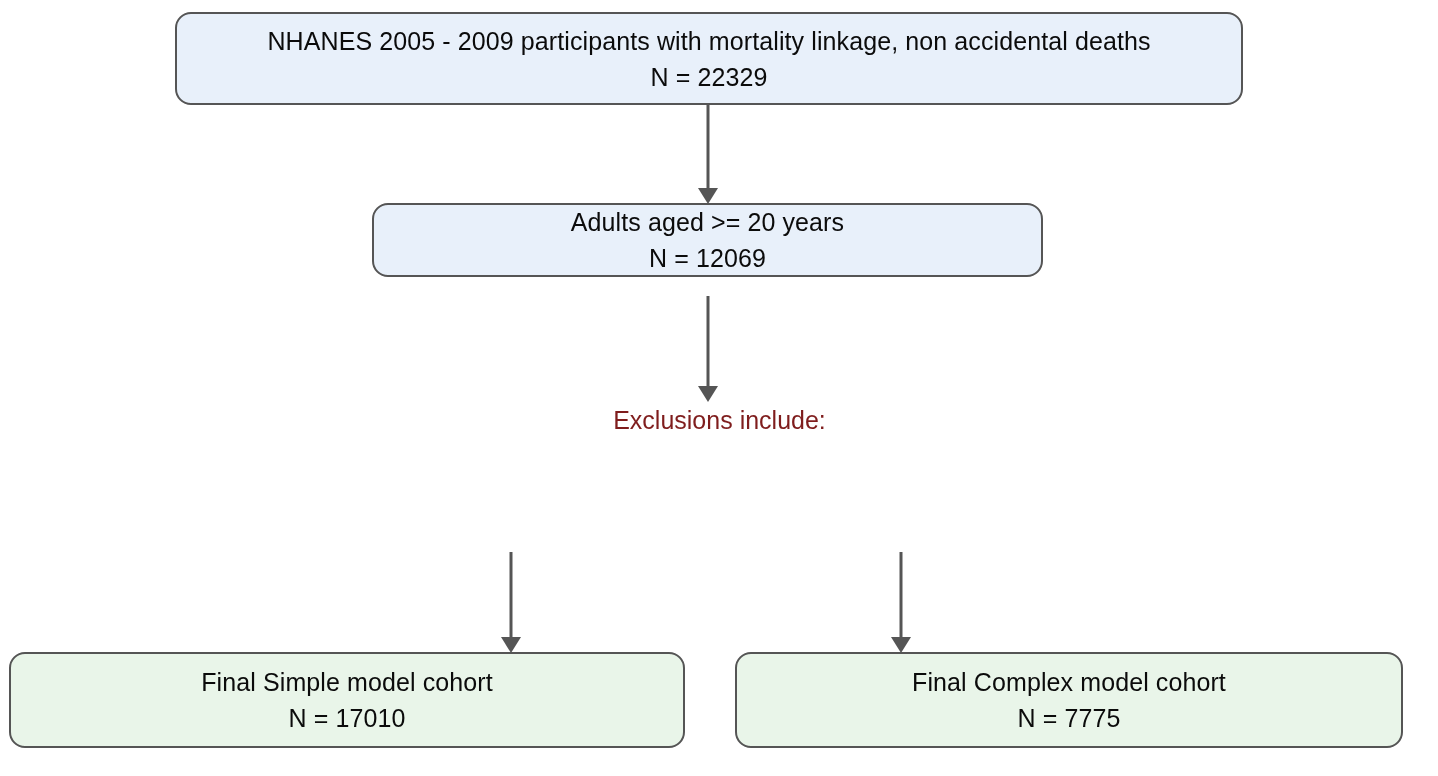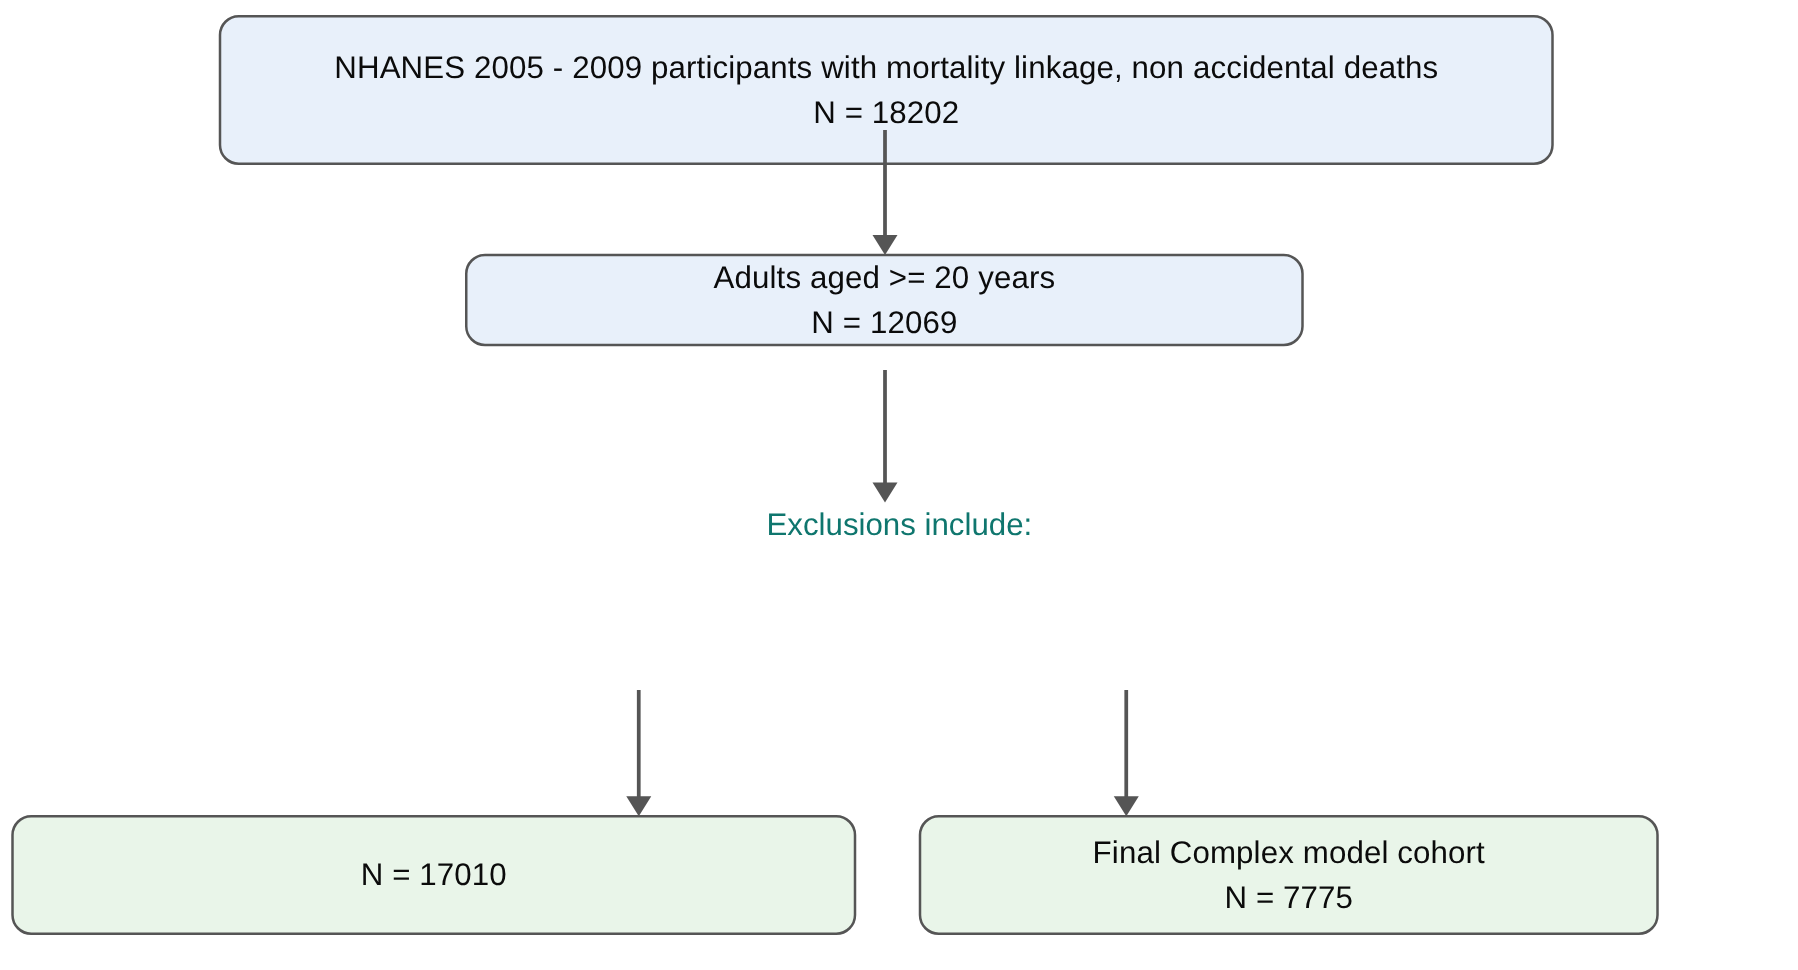--- a/index.html
+++ b/index.html
@@ -36,60 +36,60 @@
     display: block;
     white-space: nowrap;
   }
   .node-blue  { background: #e8f0fa; }
   .node-green { background: #e9f5e9; }
 
   
   .textnode {
     position: absolute;
     text-align: center;
-    color: #0f766e;
+    color: #7f1d1d;
     font-size: 25px;
     line-height: 36px;
     white-space: nowrap;
   }
   .textnode .line { display: block; }
 
   
   .connector {
     position: absolute;
     overflow: visible;
   }
   .connector line {
     stroke: #555555;
     stroke-width: 3;
   }
   .connector polygon {
     fill: #555555;
   }
 
   
-  #node-top        { left: 175px; top: 12px;  width: 1068px; height: 120px; align-items: center;  }
+  #node-top        { left: 175px; top: 12px;  width: 1068px; height: 93px; align-items: center;  }
   #node-adults     { left: 372px; top: 203px; width: 671px;  height: 74px;  }
   #node-exclusions { left: 462px; top: 402px; width: 515px;  height: 144px; }
   #node-simple     { left: 9px;   top: 652px; width: 676px;  height: 96px;  }
-  #node-complex    { left: 735px; top: 652px; width: 592px;  height: 96px;  }
+  #node-complex    { left: 735px; top: 652px; width: 668px;  height: 96px;  }
 
   #conn-1 { left: 690px; top: 104px; width: 36px;  height: 100px; }
   #conn-2 { left: 690px; top: 296px; width: 36px;  height: 106px; }
   #conn-3 { left: 493px; top: 552px; width: 36px;  height: 101px; }
   #conn-4 { left: 883px; top: 552px; width: 36px;  height: 101px; }
 </style>
 </head>
 <body>
 
 <div id="flowchart">
 
   <div class="node node-blue" id="node-top">
     <span class="line">NHANES 2005 - 2009 participants with mortality linkage, non accidental deaths</span>
-    <span class="line">N = 18202</span>
+    <span class="line">N = 22329</span>
   </div>
 
   <svg class="connector" id="conn-1" viewBox="0 0 36 100">
     <line x1="18" y1="0" x2="18" y2="86"></line>
     <polygon points="8,84 28,84 18,100"></polygon>
   </svg>
 
   <div class="node node-blue" id="node-adults">
     <span class="line">Adults aged &gt;= 20 years</span>
     <span class="line">N = 12069</span>
@@ -108,20 +108,21 @@
     <line x1="18" y1="0" x2="18" y2="87"></line>
     <polygon points="8,85 28,85 18,101"></polygon>
   </svg>
 
   <svg class="connector" id="conn-4" viewBox="0 0 36 101">
     <line x1="18" y1="0" x2="18" y2="87"></line>
     <polygon points="8,85 28,85 18,101"></polygon>
   </svg>
 
   <div class="node node-green" id="node-simple">
+    <span class="line">Final Simple model cohort</span>
     <span class="line">N = 17010</span>
   </div>
 
   <div class="node node-green" id="node-complex">
     <span class="line">Final Complex model cohort</span>
     <span class="line">N = 7775</span>
   </div>
 
 </div>
 

